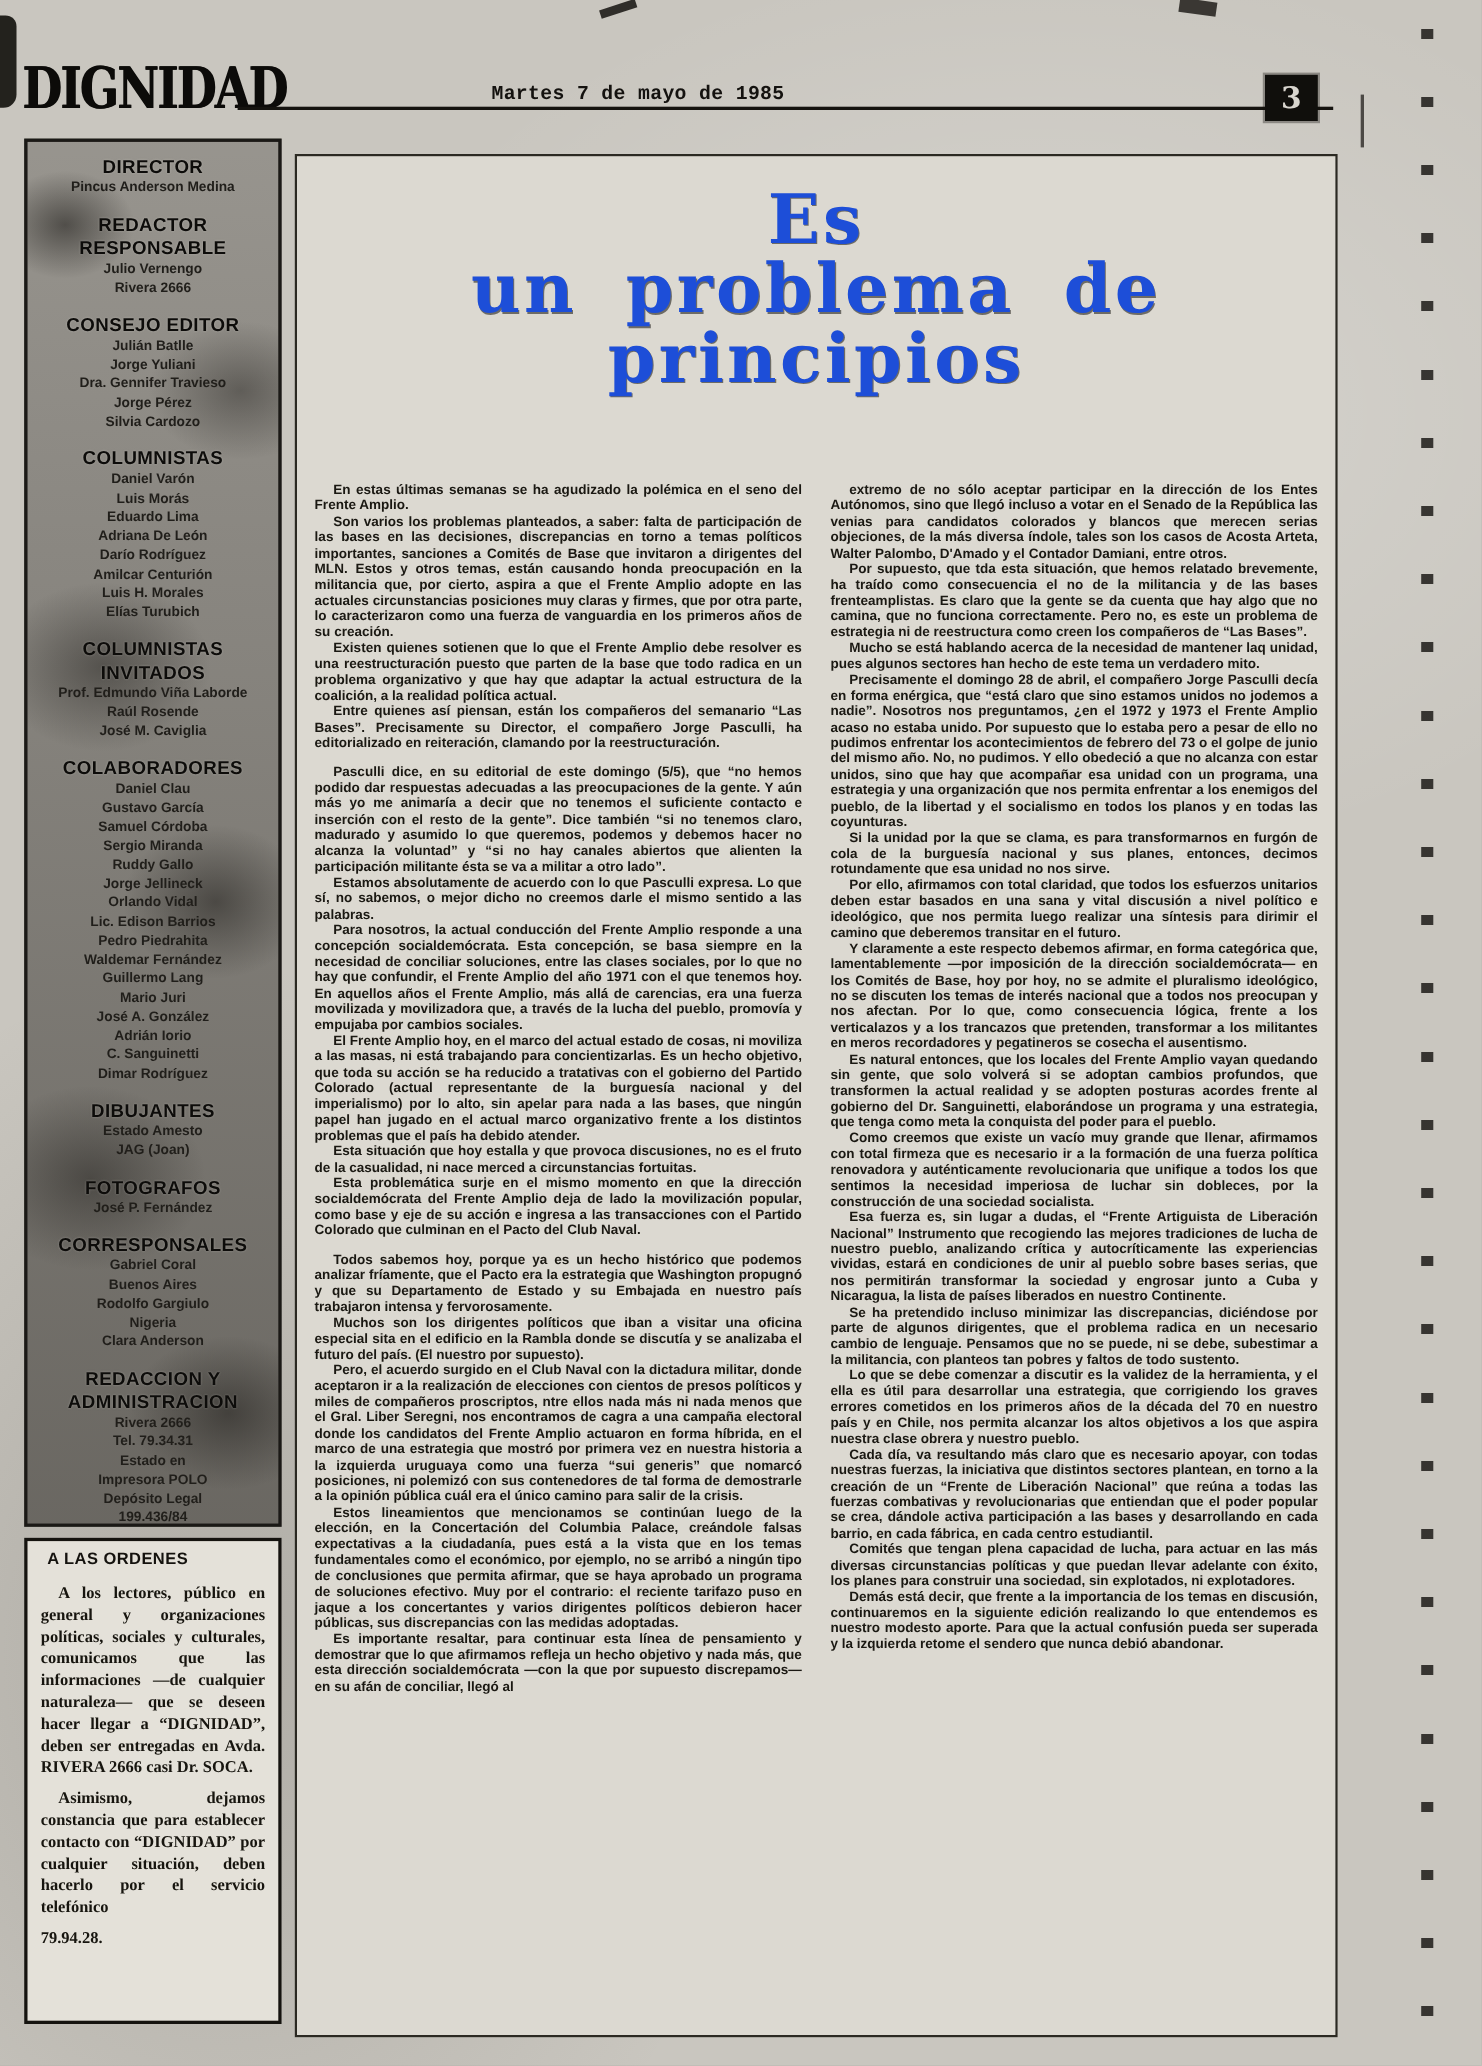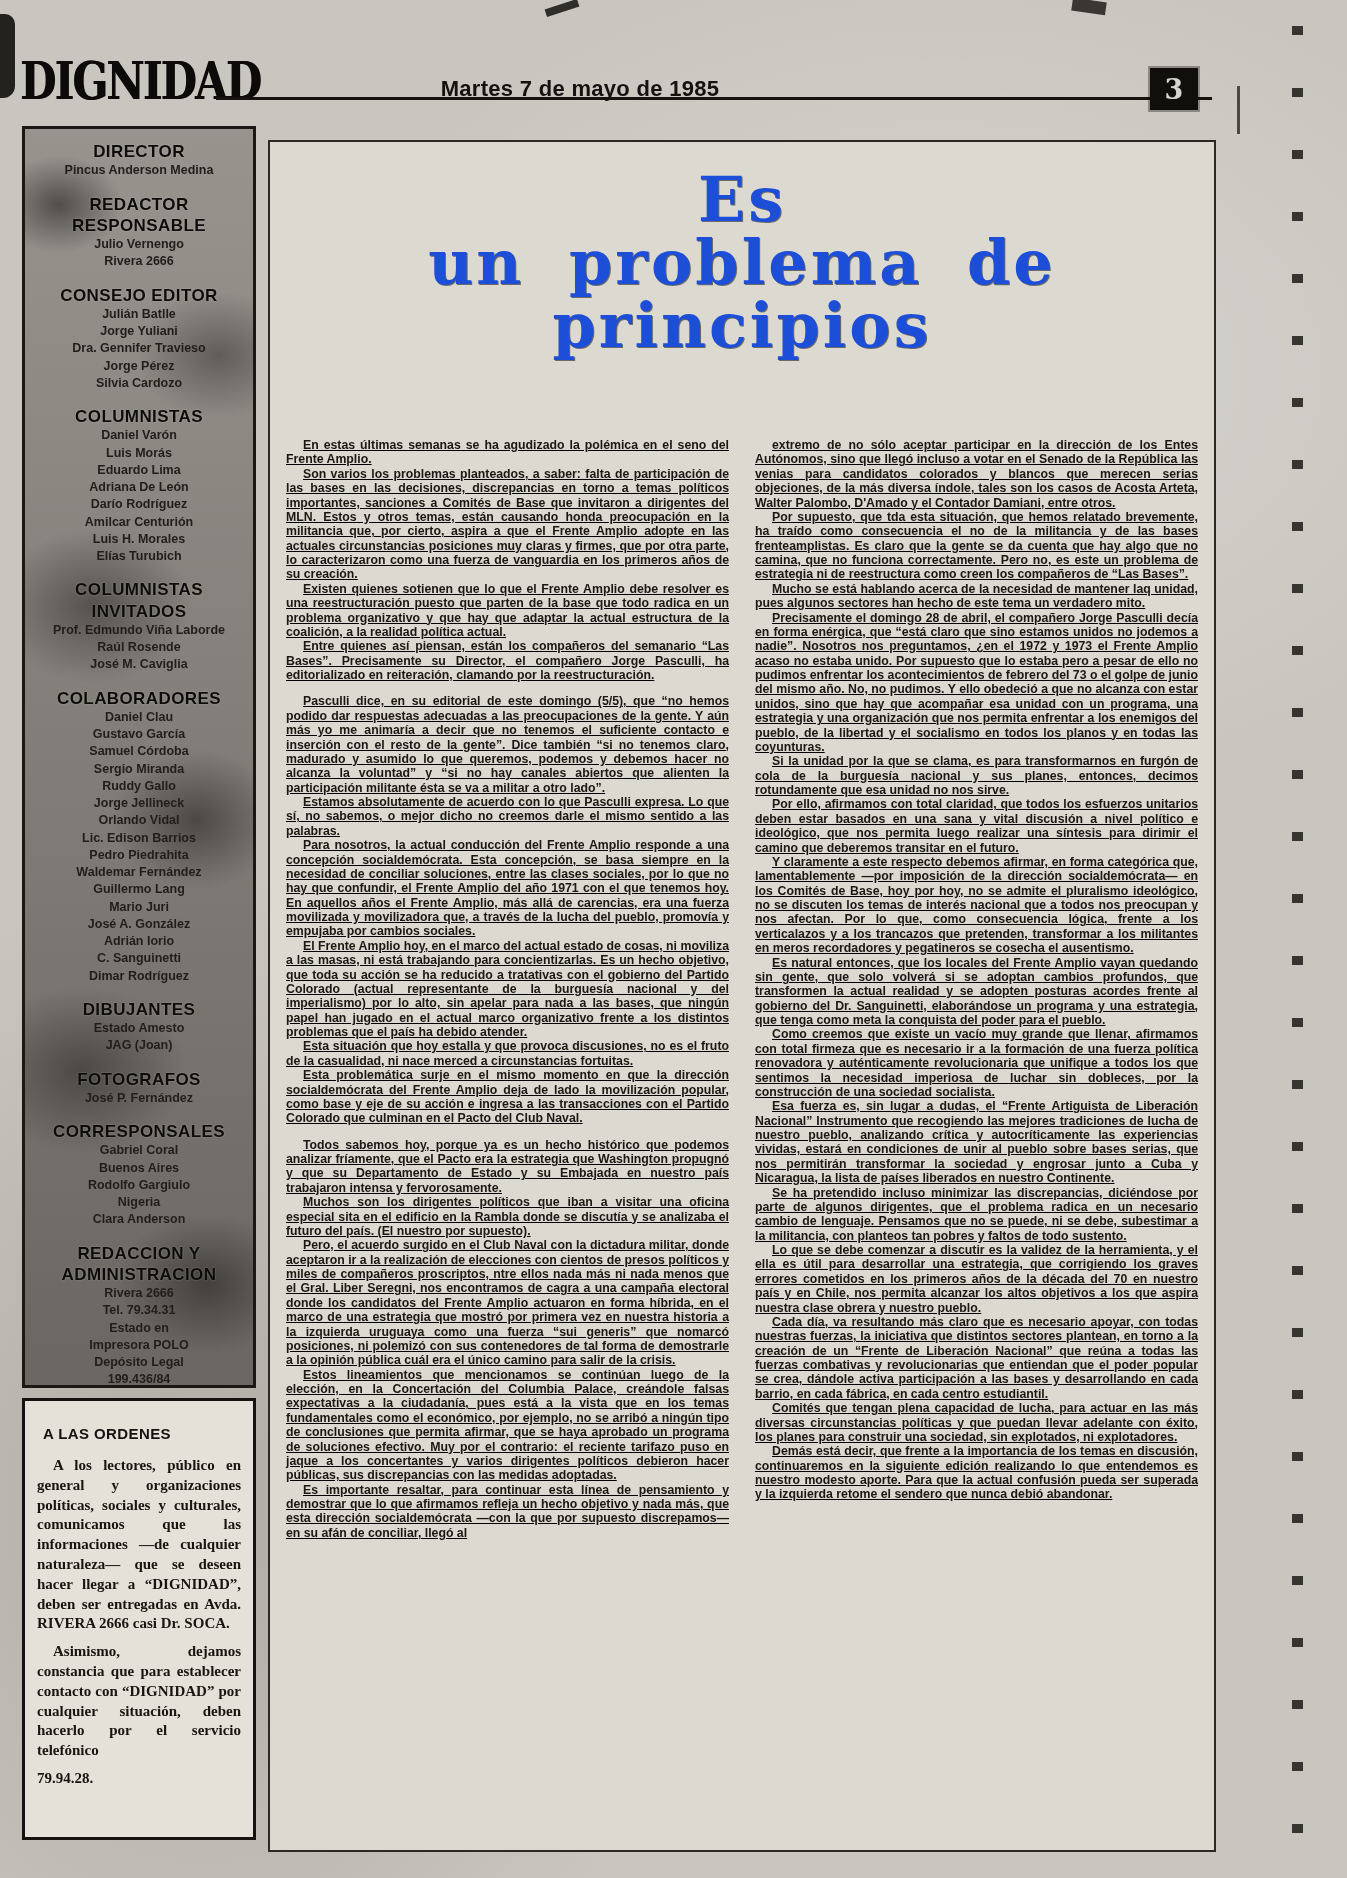--- a/index.html
+++ b/index.html
@@ -24,21 +24,21 @@
     transform:scaleX(.8);transform-origin:left center;
     text-shadow:1px 0 #0c0b09;
     white-space:nowrap;
   }
   .masthead-rule{
     position:absolute;left:216px;top:97px;width:996px;height:3px;
     background:#15130f;
   }
   .issue-date{
     position:absolute;left:380px;top:76px;width:400px;text-align:center;
-    font-weight:bold;font-size:22px;color:#14120f;letter-spacing:.3px;
+    font-weight:bold;font-size:18px;color:#14120f;letter-spacing:.3px;font-family:Liberation Mono, monospace;
   }
   .pagenum{
     position:absolute;left:1150px;top:68px;width:48px;height:42px;
     background:#100f0c;color:#d8d5ce;
     display:flex;align-items:center;justify-content:center;
     font-size:27px;font-weight:bold;font-family:"DejaVu Serif",serif;
     box-shadow:0 0 0 2px rgba(16,15,12,.35);
   }
   
   .staff{
@@ -61,21 +61,21 @@
     text-shadow:0 0 2px rgba(235,232,225,.35);
   }
   .staff-heading:first-child{margin-top:0;}
   .staff-line{
     font-weight:bold;font-size:12.5px;line-height:1.38;color:#201e1a;
   }
   
   .notice{
     position:absolute;left:22px;top:1398px;width:234px;height:442px;
     box-sizing:border-box;border:3px solid #15130f;background:#e4e1d9;
-    padding:24px 12px;
+    padding:8px 12px;
   }
   .notice h3{
     margin:0 0 14px 6px;font-size:15px;font-weight:bold;color:#14120e;
     letter-spacing:.4px;
   }
   .notice p{
     margin:0 0 8px;font-size:15px;font-weight:bold;line-height:1.32;
     color:#17150f;text-align:justify;text-indent:16px;font-family:Liberation Serif, serif;
   }
   .notice p.no-indent{text-indent:0;}
@@ -86,21 +86,21 @@
   }
   .headline{
     margin:26px 0 0;text-align:center;
     font-family:"DejaVu Serif",serif;font-weight:bold;color:#1d4ed8;
     font-size:62px;line-height:1.02;letter-spacing:3px;word-spacing:20px;
     text-shadow:1px 1px 0 rgba(18,16,13,.55);
   }
   .headline span{display:block;}
   .cols{
     position:absolute;left:16px;right:16px;top:296px;bottom:10px;
-    display:flex;gap:26px;text-decoration:underline;
+    display:flex;gap:26px;
   }
   .col{
     flex:1;min-width:0;text-align:justify;
     font-size:12.3px;font-weight:bold;line-height:1.17;color:#1a1812;
   }
   .col p{margin:0;text-indent:17px;}
   .col p.pgap{height:12px;text-indent:0;}
   
   .artifact{position:absolute;background:#15130f;}
   .corner-blob{left:0;top:14px;width:15px;height:84px;border-radius:0 10px 12px 0;opacity:.92;}

